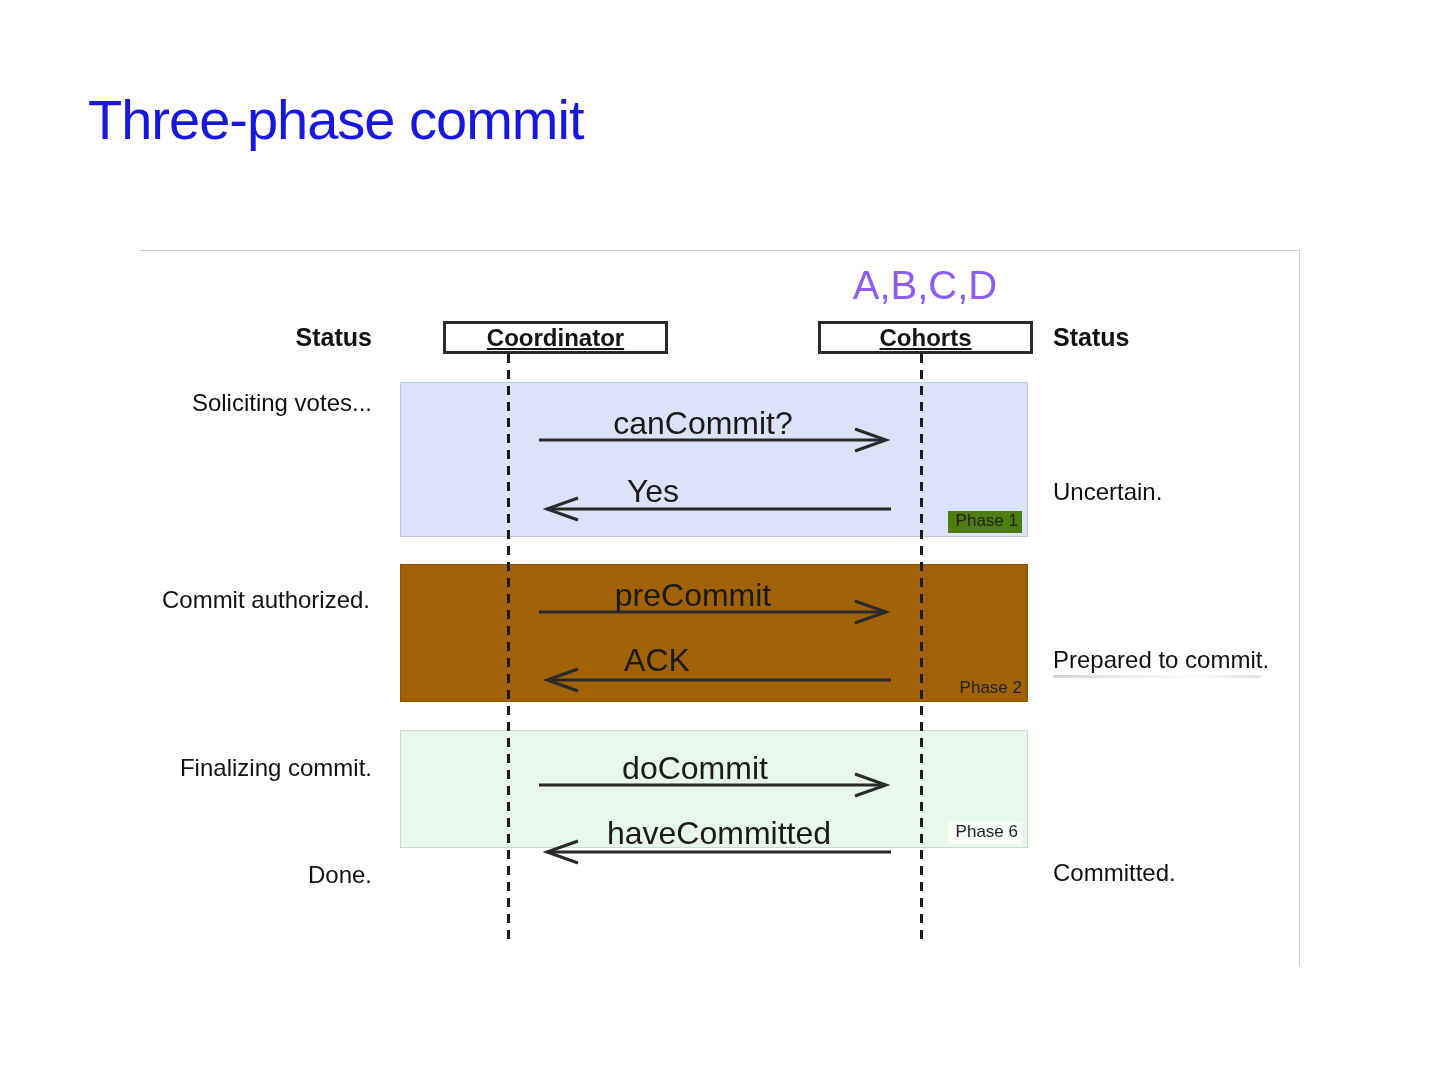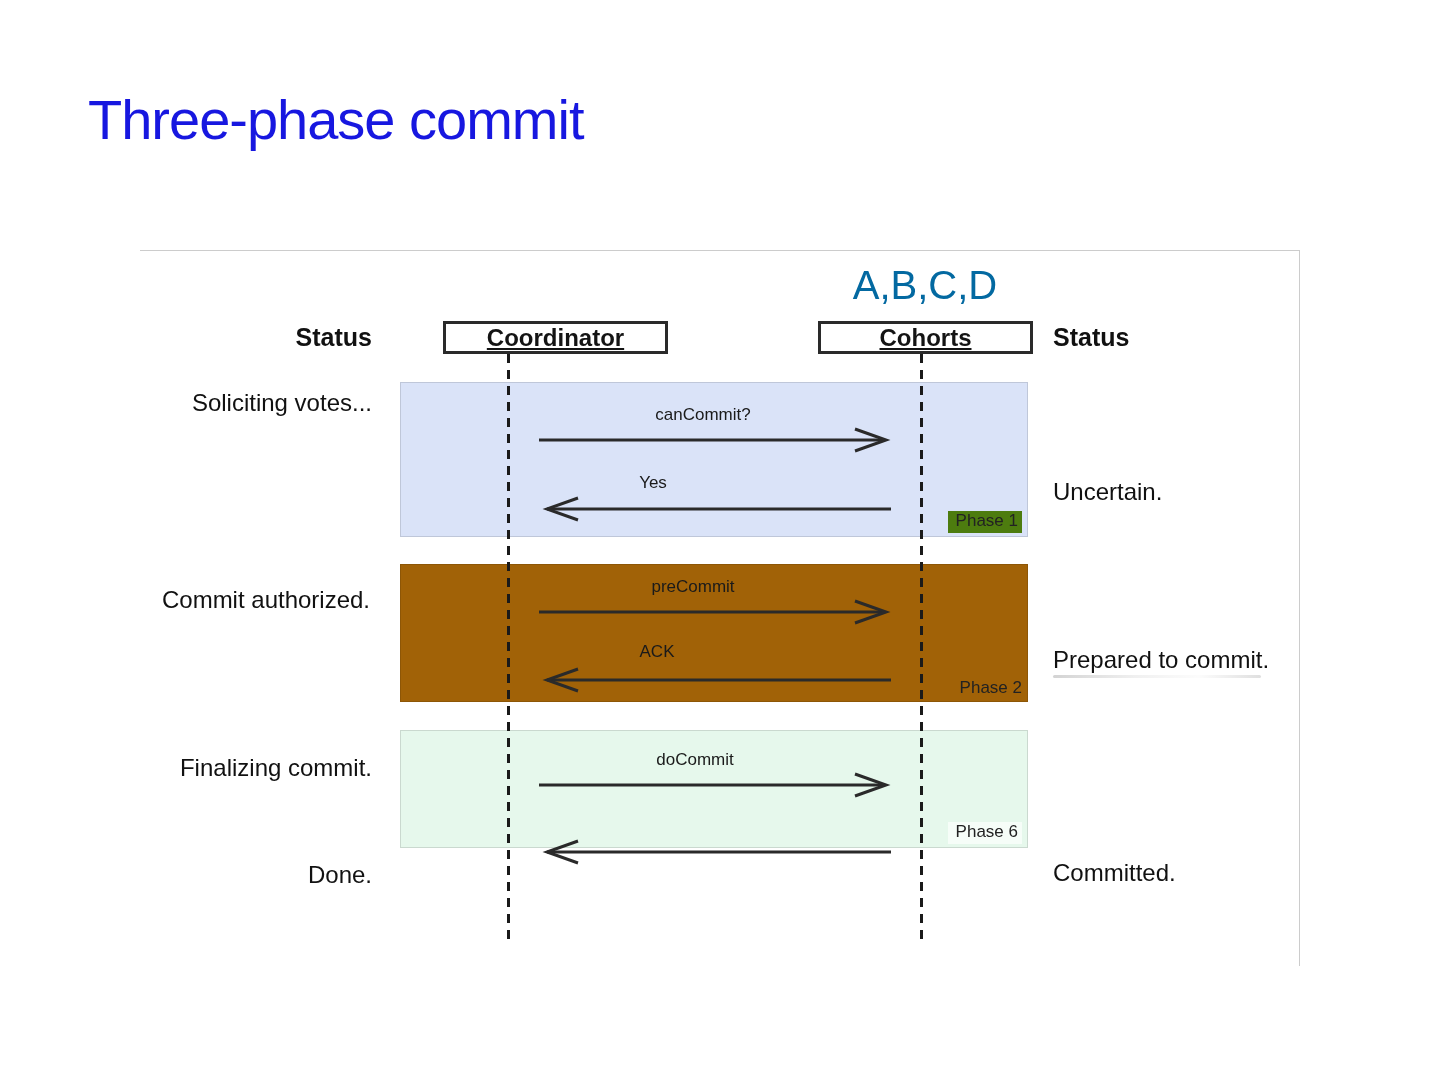--- a/index.html
+++ b/index.html
@@ -31,21 +31,21 @@
     height: 715px;
     border-top: 1px solid #cccccc;
     border-right: 1px solid #cccccc;
     background: #ffffff;
   }
   .group-label {
     position: absolute;
     left: 660px; top: 12px; width: 250px;
     text-align: center;
     font-size: 40px;
-    color: #0369a1;
+    color: #8b5cf6;
     white-space: nowrap;
   }
   .status-header { position: absolute; font-size: 25px; font-weight: 700; white-space: nowrap; }
   .status-header.left  { left: 20px; top: 72px; width: 212px; text-align: right; }
   .status-header.right { left: 913px; top: 72px; }
   .actor-box {
     position: absolute;
     top: 70px;
     height: 27px;
     border: 3px solid #2a2a2a;
@@ -79,21 +79,21 @@
     z-index: 1;
   }
   .band.phase1 { top: 131px; height: 155px; }
   .band.phase2 { top: 313px; height: 138px; }
   .band.phase3 { top: 479px; height: 118px; }
   .msg-label {
     position: absolute;
     left: 138px;
     width: 352px;
     text-align: center;
-    font-size: 17px;
+    font-size: 32px;
     color: #1a1a1a;
     white-space: nowrap;
     z-index: 2;
   }
   .arrow-svg { position: absolute; left: 138px; width: 352px; height: 28px; z-index: 2; }
   .arrow-svg line, .arrow-svg polyline {
     stroke: #2a2a2a; stroke-width: 3; fill: none;
   }
   .phase-tag {
     position: absolute;
@@ -172,20 +172,21 @@
       </svg>
       <div class="phase-tag">Phase 2</div>
     </div>
 
     <div class="band phase3" style="background: rgb(230, 248, 236);">
       <div class="msg-label" style="top:19px; transform:translateX(-20px);">doCommit</div>
       <svg class="arrow-svg" style="top:40px;" viewBox="0 0 352 28">
         <line x1="0" y1="14" x2="344" y2="14"></line>
         <polyline points="316,3 347,14 316,25"></polyline>
       </svg>
+      <div class="msg-label" style="top:84px; transform:translateX(4px);">haveCommitted</div>
       <svg class="arrow-svg" style="top:107px;" viewBox="0 0 352 28">
         <line x1="8" y1="14" x2="352" y2="14"></line>
         <polyline points="39,3 8,14 39,25"></polyline>
       </svg>
       <div class="phase-tag on-faint">Phase 6</div>
     </div>
 
     <div class="status-note left-col" style="top:138px;">Soliciting votes...</div>
     <div class="status-note left-col" style="top:335px;text-align:center;">Commit authorized.</div>
     <div class="status-note left-col" style="top:503px;">Finalizing commit.</div>

